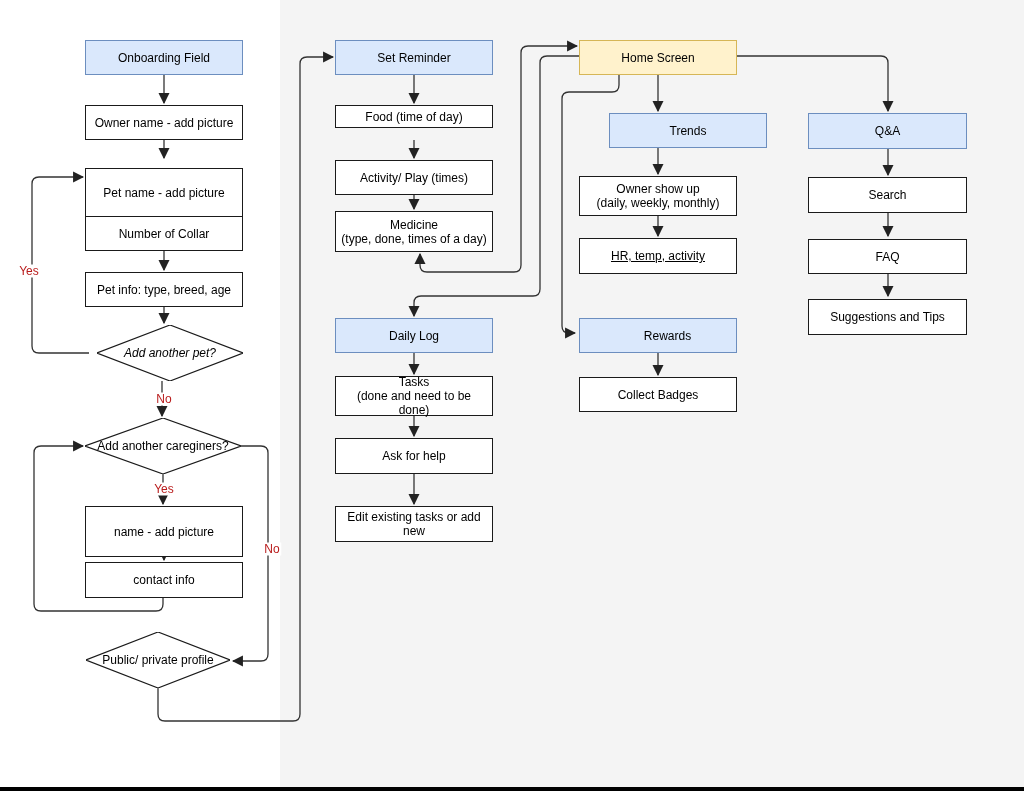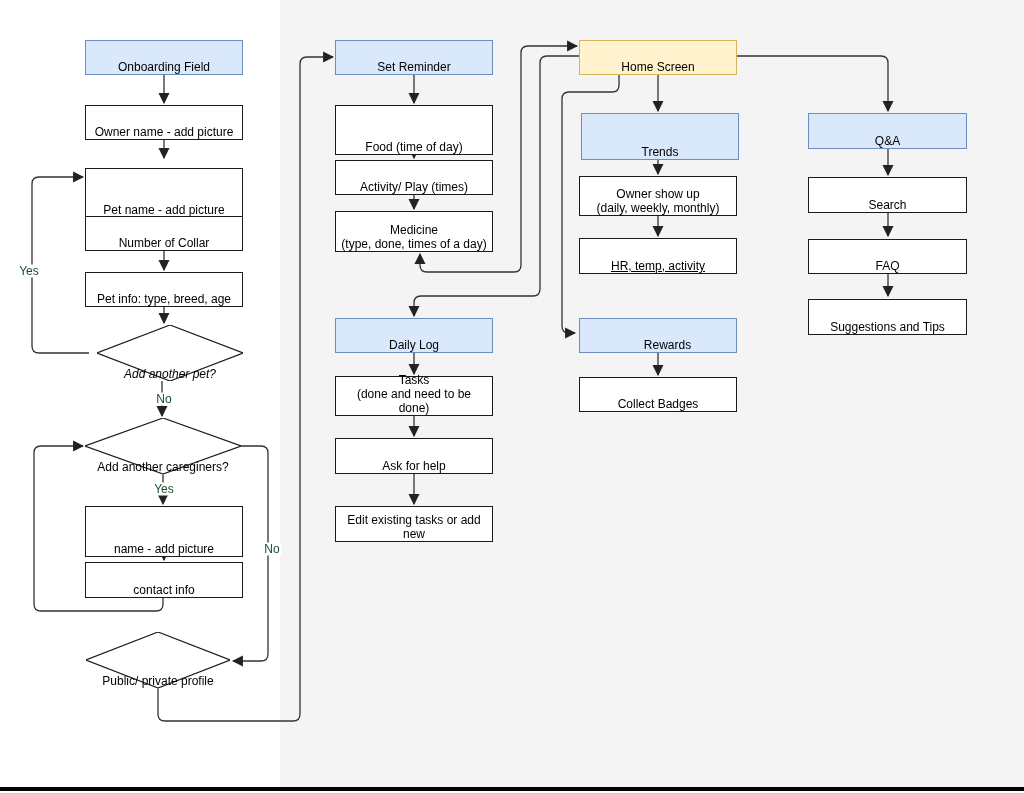--- a/index.html
+++ b/index.html
@@ -13,34 +13,34 @@
     background:var(--page-bg,#ffffff);
   }
   #edges{position:absolute;left:0;top:0;width:1024px;height:793px;}
   #edges path{
     fill:none;
     stroke:var(--edge-color,#333333);
     stroke-width:1.3;
     stroke-linejoin:round;
   }
   .node{
-    position:absolute;display:flex;align-items:flex-end;justify-content:center;
+    position:absolute;display:flex;align-items:center;justify-content:center;
     text-align:center;font-size:12px;line-height:14px;color:#000;
     white-space:pre-line;box-sizing:border-box;
   }
   .node.rect.white{background:var(--white-fill,#ffffff);border:1px solid var(--box-border,#1a1a1a);}
   .node.rect.blue{background:var(--blue-fill,#dae8fc);border:1px solid var(--blue-border,#6c8ebf);}
   .node.rect.yellow{background:var(--yellow-fill,#fff2cc);border:1px solid var(--yellow-border,#d6b656);}
   .node.diamond{background:transparent;border:none;}
   .diamond-shape{position:absolute;left:0;top:0;width:100%;height:100%;}
   .diamond-shape polygon{fill:var(--white-fill,#ffffff);stroke:var(--box-border,#1a1a1a);stroke-width:1.2px;}
   .node-label{position:relative;z-index:1;padding:0 4px;}
   .edge-label{
     position:absolute;transform:translate(-50%,-50%);
-    font-size:12px;line-height:13px;color:#14532d;background:var(--page-bg,#ffffff);
+    font-size:12px;line-height:13px;color:#b91c1c;background:var(--page-bg,#ffffff);
     padding:0 2px;z-index:2;
   }
   .bottom-bar{position:absolute;left:0;top:787px;width:1024px;height:4px;background:#000;}
   .bottom-white{position:absolute;left:0;top:791px;width:1024px;height:2px;background:#fff;}
 </style>
 </head>
 <body>
 
 <div id="app">
   <div class="page"></div>
@@ -93,31 +93,31 @@
         </svg><span class="node-label">Add another pet?</span></div>
       <div class="node diamond white" style="left: 85px; top: 418px; width: 156px; height: 56px;"><svg viewBox="0 0 100 50" preserveAspectRatio="none" class="diamond-shape">
           <polygon points="50,0 100,25 50,50 0,25" vector-effect="non-scaling-stroke"></polygon>
         </svg><span class="node-label">Add another careginers?</span></div>
       <div class="node rect white" style="left: 85px; top: 506px; width: 158px; height: 51px;"><span class="node-label">name - add picture</span></div>
       <div class="node rect white" style="left: 85px; top: 562px; width: 158px; height: 36px;"><span class="node-label">contact info</span></div>
       <div class="node diamond white" style="left: 86px; top: 632px; width: 144px; height: 56px;"><svg viewBox="0 0 100 50" preserveAspectRatio="none" class="diamond-shape">
           <polygon points="50,0 100,25 50,50 0,25" vector-effect="non-scaling-stroke"></polygon>
         </svg><span class="node-label">Public/ private profile</span></div>
       <div class="node rect blue" style="left: 335px; top: 40px; width: 158px; height: 35px;"><span class="node-label">Set Reminder</span></div>
-      <div class="node rect white" style="left: 335px; top: 105px; width: 158px; height: 50px;"><span class="node-label">Food (time of day)</span></div>
+      <div class="node rect white" style="left: 335px; top: 105px; width: 158px; height: 23px;"><span class="node-label">Food (time of day)</span></div>
       <div class="node rect white" style="left: 335px; top: 160px; width: 158px; height: 35px;"><span class="node-label">Activity/ Play (times)</span></div>
       <div class="node rect white" style="left: 335px; top: 211px; width: 158px; height: 41px;"><span class="node-label">Medicine
 (type, done, times of a day)</span></div>
       <div class="node rect blue" style="left: 335px; top: 318px; width: 158px; height: 35px;"><span class="node-label">Daily Log</span></div>
       <div class="node rect white" style="left: 335px; top: 376px; width: 158px; height: 40px;"><span class="node-label">Tasks
 (done and need to be done)</span></div>
       <div class="node rect white" style="left: 335px; top: 438px; width: 158px; height: 36px;"><span class="node-label">Ask for help</span></div>
       <div class="node rect white" style="left: 335px; top: 506px; width: 158px; height: 36px;"><span class="node-label">Edit existing tasks or add new</span></div>
       <div class="node rect yellow" style="left: 579px; top: 40px; width: 158px; height: 35px;"><span class="node-label">Home Screen</span></div>
-      <div class="node rect blue" style="left: 581px; top: 113px; width: 158px; height: 47px;"><span class="node-label">Trends</span></div>
+      <div class="node rect blue" style="left: 609px; top: 113px; width: 158px; height: 35px;"><span class="node-label">Trends</span></div>
       <div class="node rect white" style="left: 579px; top: 176px; width: 158px; height: 40px;"><span class="node-label">Owner show up
 (daily, weekly, monthly)</span></div>
       <div class="node rect white" style="left: 579px; top: 238px; width: 158px; height: 36px; text-decoration: underline;"><span class="node-label">HR, temp, activity</span></div>
       <div class="node rect blue" style="left: 579px; top: 318px; width: 158px; height: 35px; padding-left: 19px;"><span class="node-label">Rewards</span></div>
       <div class="node rect white" style="left: 579px; top: 377px; width: 158px; height: 35px;"><span class="node-label">Collect Badges</span></div>
       <div class="node rect blue" style="left: 808px; top: 113px; width: 159px; height: 36px;"><span class="node-label">Q&amp;A</span></div>
       <div class="node rect white" style="left: 808px; top: 177px; width: 159px; height: 36px;"><span class="node-label">Search</span></div>
       <div class="node rect white" style="left: 808px; top: 239px; width: 159px; height: 35px;"><span class="node-label">FAQ</span></div>
       <div class="node rect white" style="left: 808px; top: 299px; width: 159px; height: 36px;"><span class="node-label">Suggestions and Tips</span></div>
     </div>

